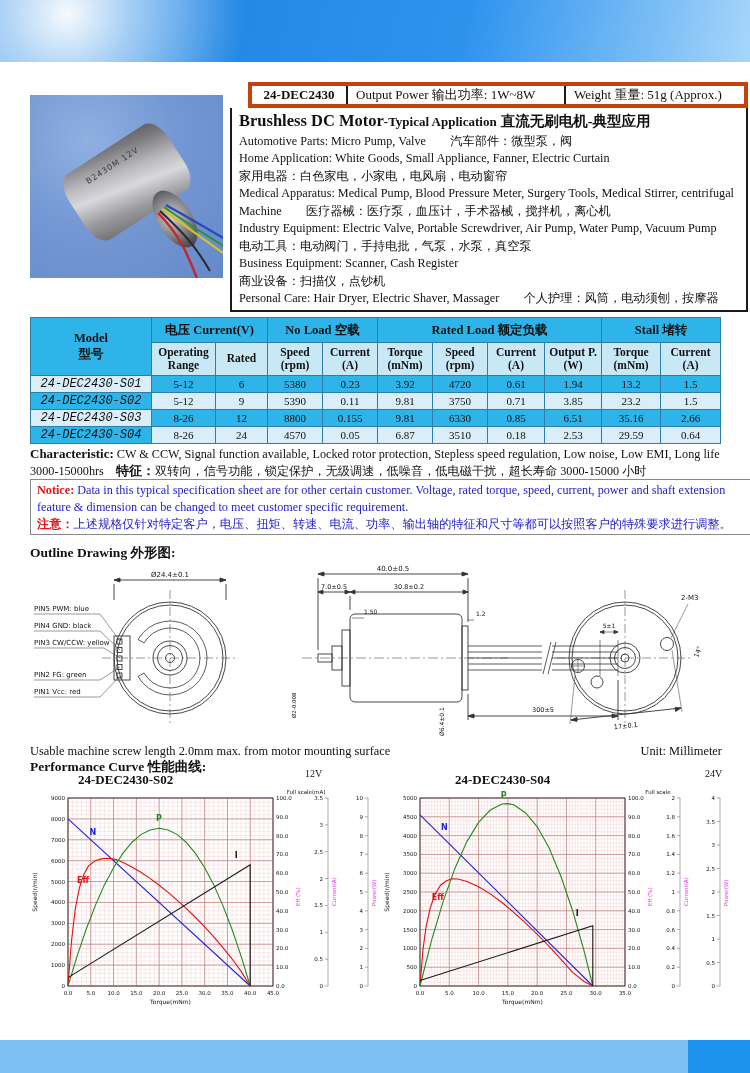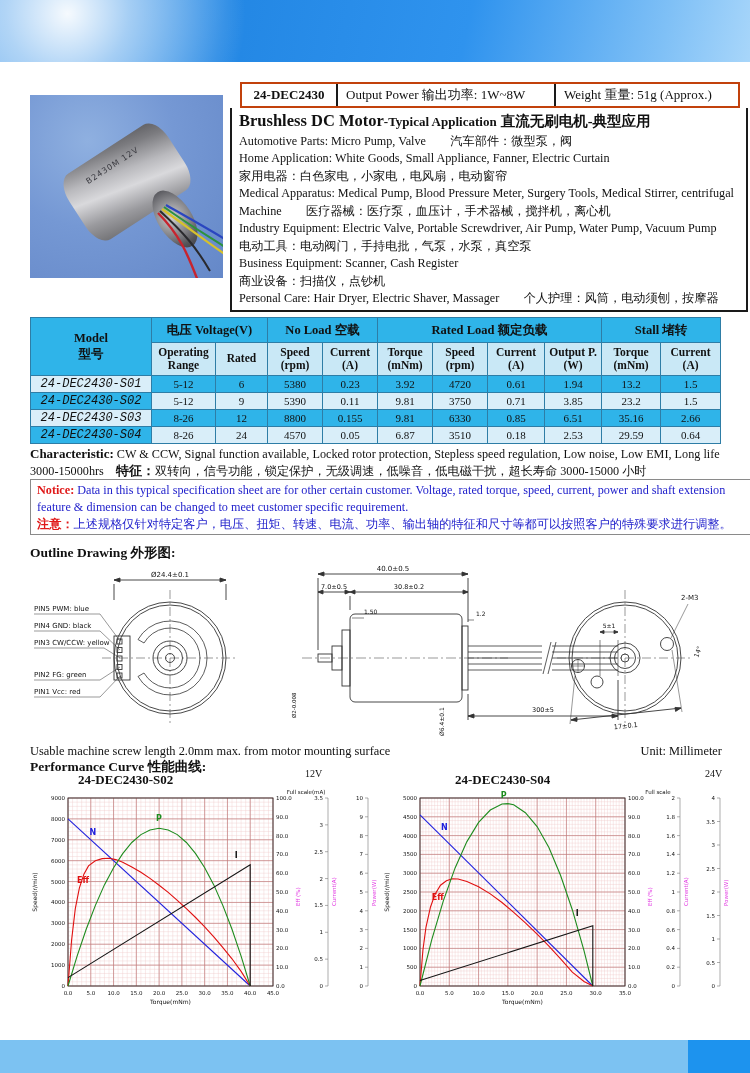--- a/index.html
+++ b/index.html
@@ -19,21 +19,21 @@
     background:radial-gradient(circle at 30% 25%, #8fb0e0 0%, #7598d4 45%, #6588c8 100%);}
   .cyl{position:absolute;left:38px;top:48px;width:118px;height:78px;transform:rotate(-33deg);
     border-radius:14px/24px;
     background:linear-gradient(12deg,#6f6f72 0%,#9a9a9e 22%,#d9d9dc 45%,#b9b9bd 62%,#7c7c80 85%,#5f5f63 100%);}
   .cyl-cap{position:absolute;left:128px;top:92px;width:34px;height:64px;transform:rotate(-33deg);
     border-radius:50%;background:radial-gradient(circle at 45% 45%, #cfcfd2 0%, #8e8e92 40%, #55555a 75%, #3c3c41 100%);}
   .cyl-label{position:absolute;left:52px;top:66px;transform:rotate(-33deg);font-family:"DejaVu Sans",sans-serif;
     font-size:8px;color:#3a3a40;letter-spacing:1px;}
   .photo svg{position:absolute;left:0;top:0;}
   
-  .mini-table{left:240px;top:82px;width:500px;height:26px;display:flex;border:2px solid #c2410c;box-sizing:border-box;
+  .mini-table{left:248px;top:82px;width:500px;height:26px;display:flex;border:4px solid #c2410c;box-sizing:border-box;
     font-size:13px;align-items:stretch;background:#fff;}
   .mini-table>div{display:flex;align-items:center;padding:0 8px;box-sizing:border-box;}
   .mini-cell-model{width:96px;justify-content:center;font-weight:bold;border-right:2px solid #1a1a1a;}
   .mini-cell-power{width:218px;border-right:2px solid #1a1a1a;}
   .mini-cell-weight{flex:1;}
   
   .app-box{left:230px;top:108px;width:518px;height:204px;border:2px solid #1a1a1a;border-top:none;box-sizing:border-box;
     padding:2px 7px 0 7px;background:#fff;}
   .app-title{font-weight:bold;font-size:16.5px;margin:1px 0 2px 0;}
   .app-title .t2{font-size:13px;}
@@ -122,21 +122,21 @@
       <col style="width:57px">
       <col style="width:59px">
       <col style="width:60px">
   </colgroup>
   <thead>
     <tr>
       <th rowspan="2" class="gh">
         <div>Model</div>
         <div>型号</div>
       </th>
-      <th colspan="2" class="gh">电压  Voltage(V)</th>
+      <th colspan="2" class="gh">电压  Current(V)</th>
       <th colspan="2" class="gh">No Load 空载</th>
       <th colspan="4" class="gh">Rated Load 额定负载</th>
       <th colspan="2" class="gh">Stall 堵转</th>
     </tr>
     <tr>
       <th class="sh">Operating Range</th>
       <th class="sh">Rated</th>
       <th class="sh">Speed (rpm)</th>
       <th class="sh">Current (A)</th>
       <th class="sh">Torque (mNm)</th>

